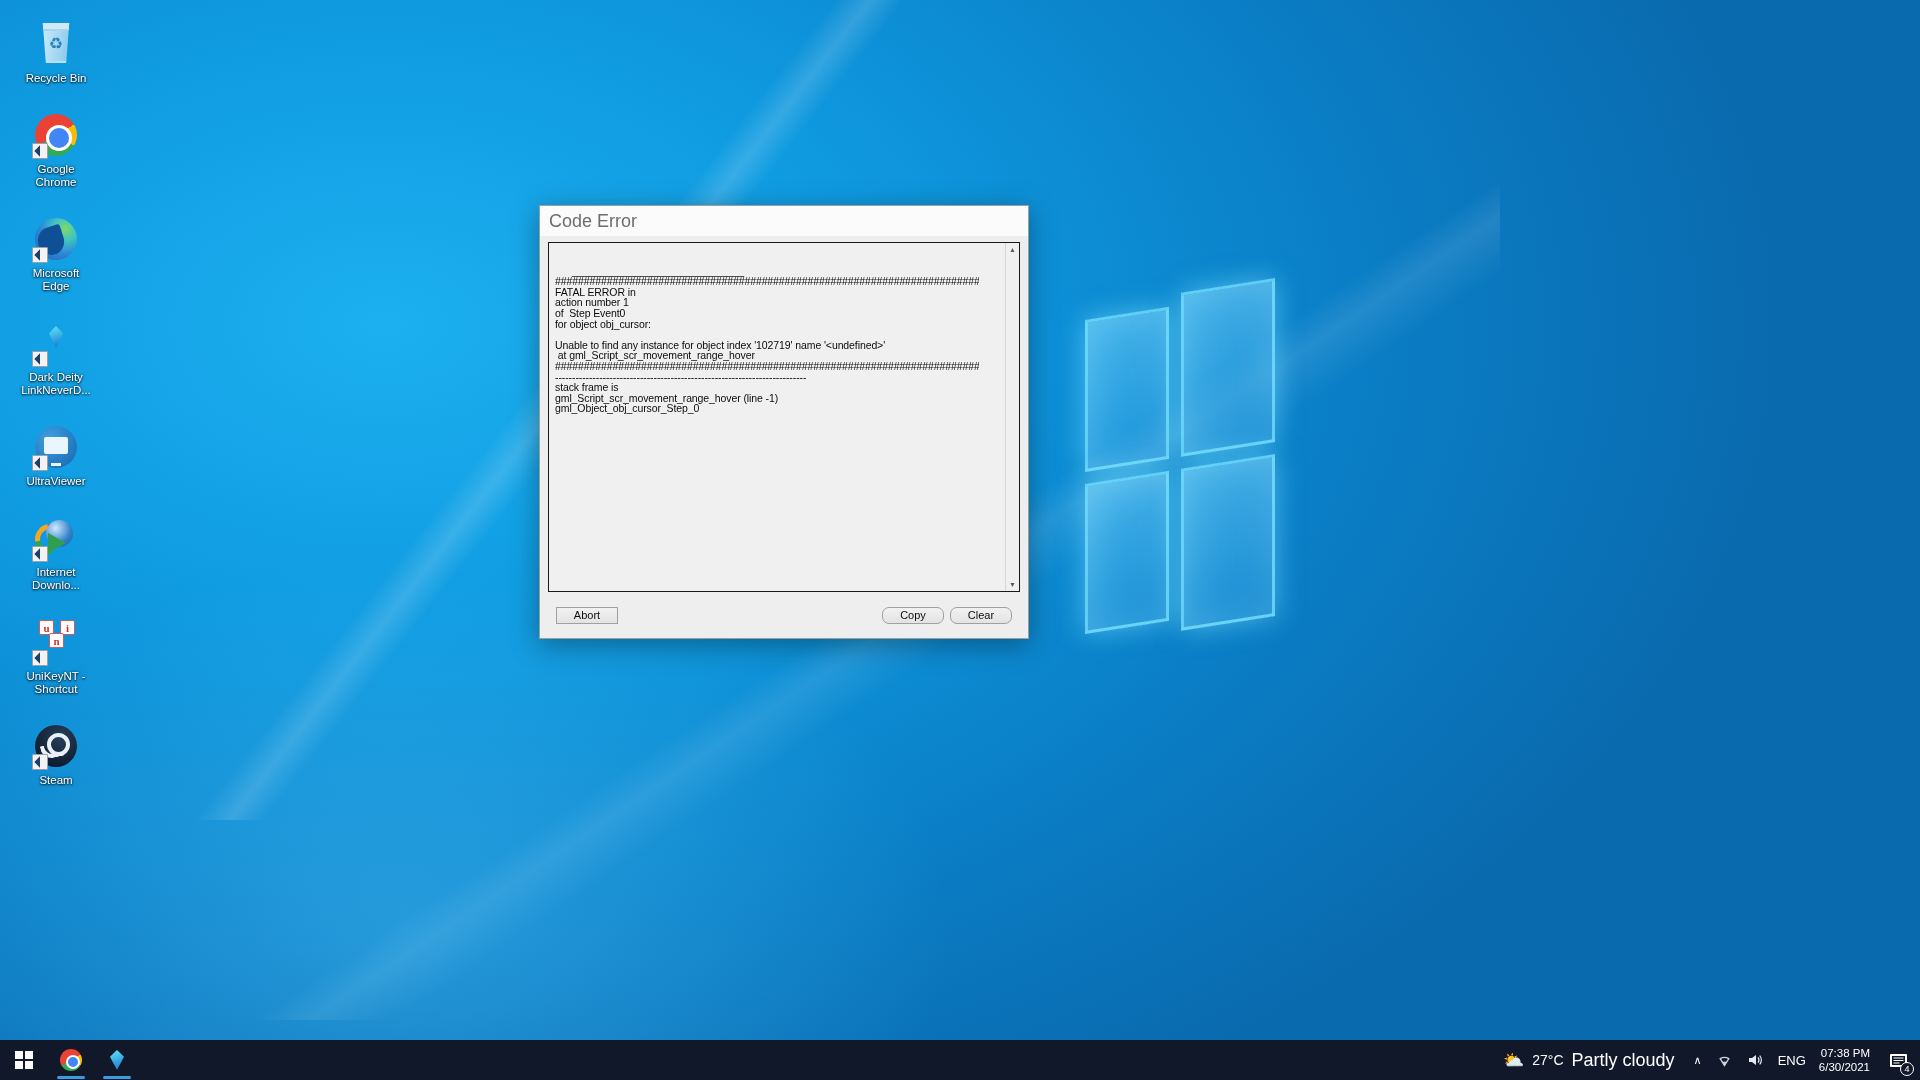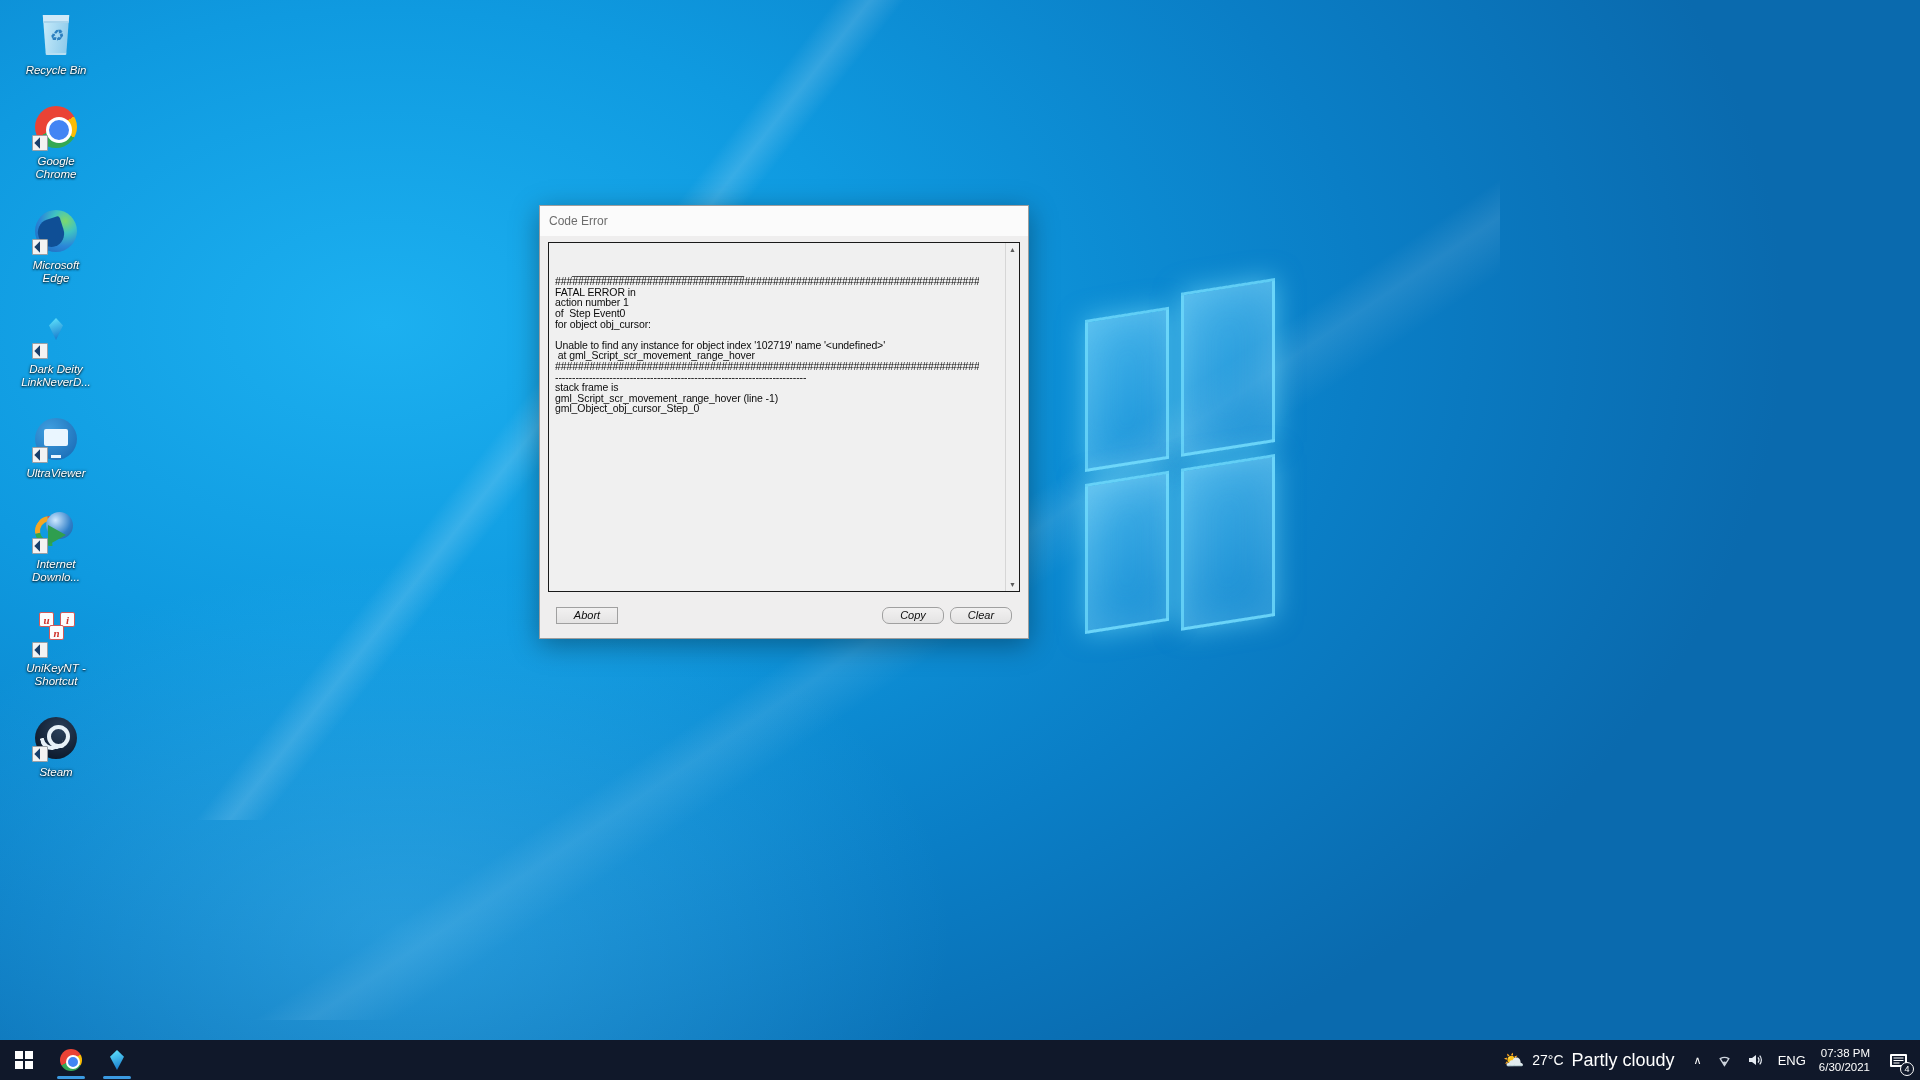--- a/index.html
+++ b/index.html
@@ -49,23 +49,22 @@
     border: 3px solid rgba(120,225,255,0.75);
     box-shadow: 0 0 26px rgba(130,230,255,0.55), inset 0 0 40px rgba(180,240,255,0.25);
   }
   #win-logo .p1 { left: 0;     top: 0;     width: 84px;  height: 152px; }
   #win-logo .p2 { left: 96px;  top: -12px; width: 94px;  height: 164px; }
   #win-logo .p3 { left: 0;     top: 164px; width: 84px;  height: 150px; }
   #win-logo .p4 { left: 96px;  top: 164px; width: 94px;  height: 162px; }
 
   
   #desktop-icons {
-    position: absolute; left: 0; top: 8px;
+    position: absolute; left: 0; top: 16px;
     width: 112px;
-    font-style: italic;
   }
   .desk-icon {
     width: 112px;
     padding: 4px 2px 6px 2px;
     margin-bottom: 16px;
     text-align: center;
     cursor: default;
   }
   .desk-icon .glyph {
     width: 48px; height: 48px;
@@ -239,21 +238,21 @@
     display: flex; flex-direction: column;
   }
   #title-bar {
     height: 30px;
     background: #fbfbfb;
     display: flex; align-items: center;
     padding-left: 9px;
     flex: 0 0 auto;
   }
   #title-bar .title {
-    font-size: 12px;
+    font-size: 18px;
     color: #6d6d6d;
     font-family: "Liberation Sans", sans-serif;
   }
   #dialog-body {
     flex: 1 1 auto;
     padding: 6px 8px 0 8px;
     display: flex; flex-direction: column;
   }
   #error-text-area {
     flex: 1 1 auto;
@@ -302,21 +301,20 @@
     height: 17px;
     min-width: 62px;
     background: linear-gradient(180deg, #f2f1f1 0%, #e4e3e3 100%);
     border: 1px solid #a0a0a0;
     color: #0d0d0d;
     font-size: 11px;
     font-family: "Liberation Sans", sans-serif;
     display: flex; align-items: center; justify-content: center;
     cursor: default;
     padding: 0 8px;
-    font-style: italic;
   }
   #abort-button { width: 60px; }
   #right-buttons {
     margin-left: auto;
     display: flex; gap: 6px;
   }
   #copy-button, #clear-button { width: 58px; border-radius: 7px; }
 
   
   #taskbar {

